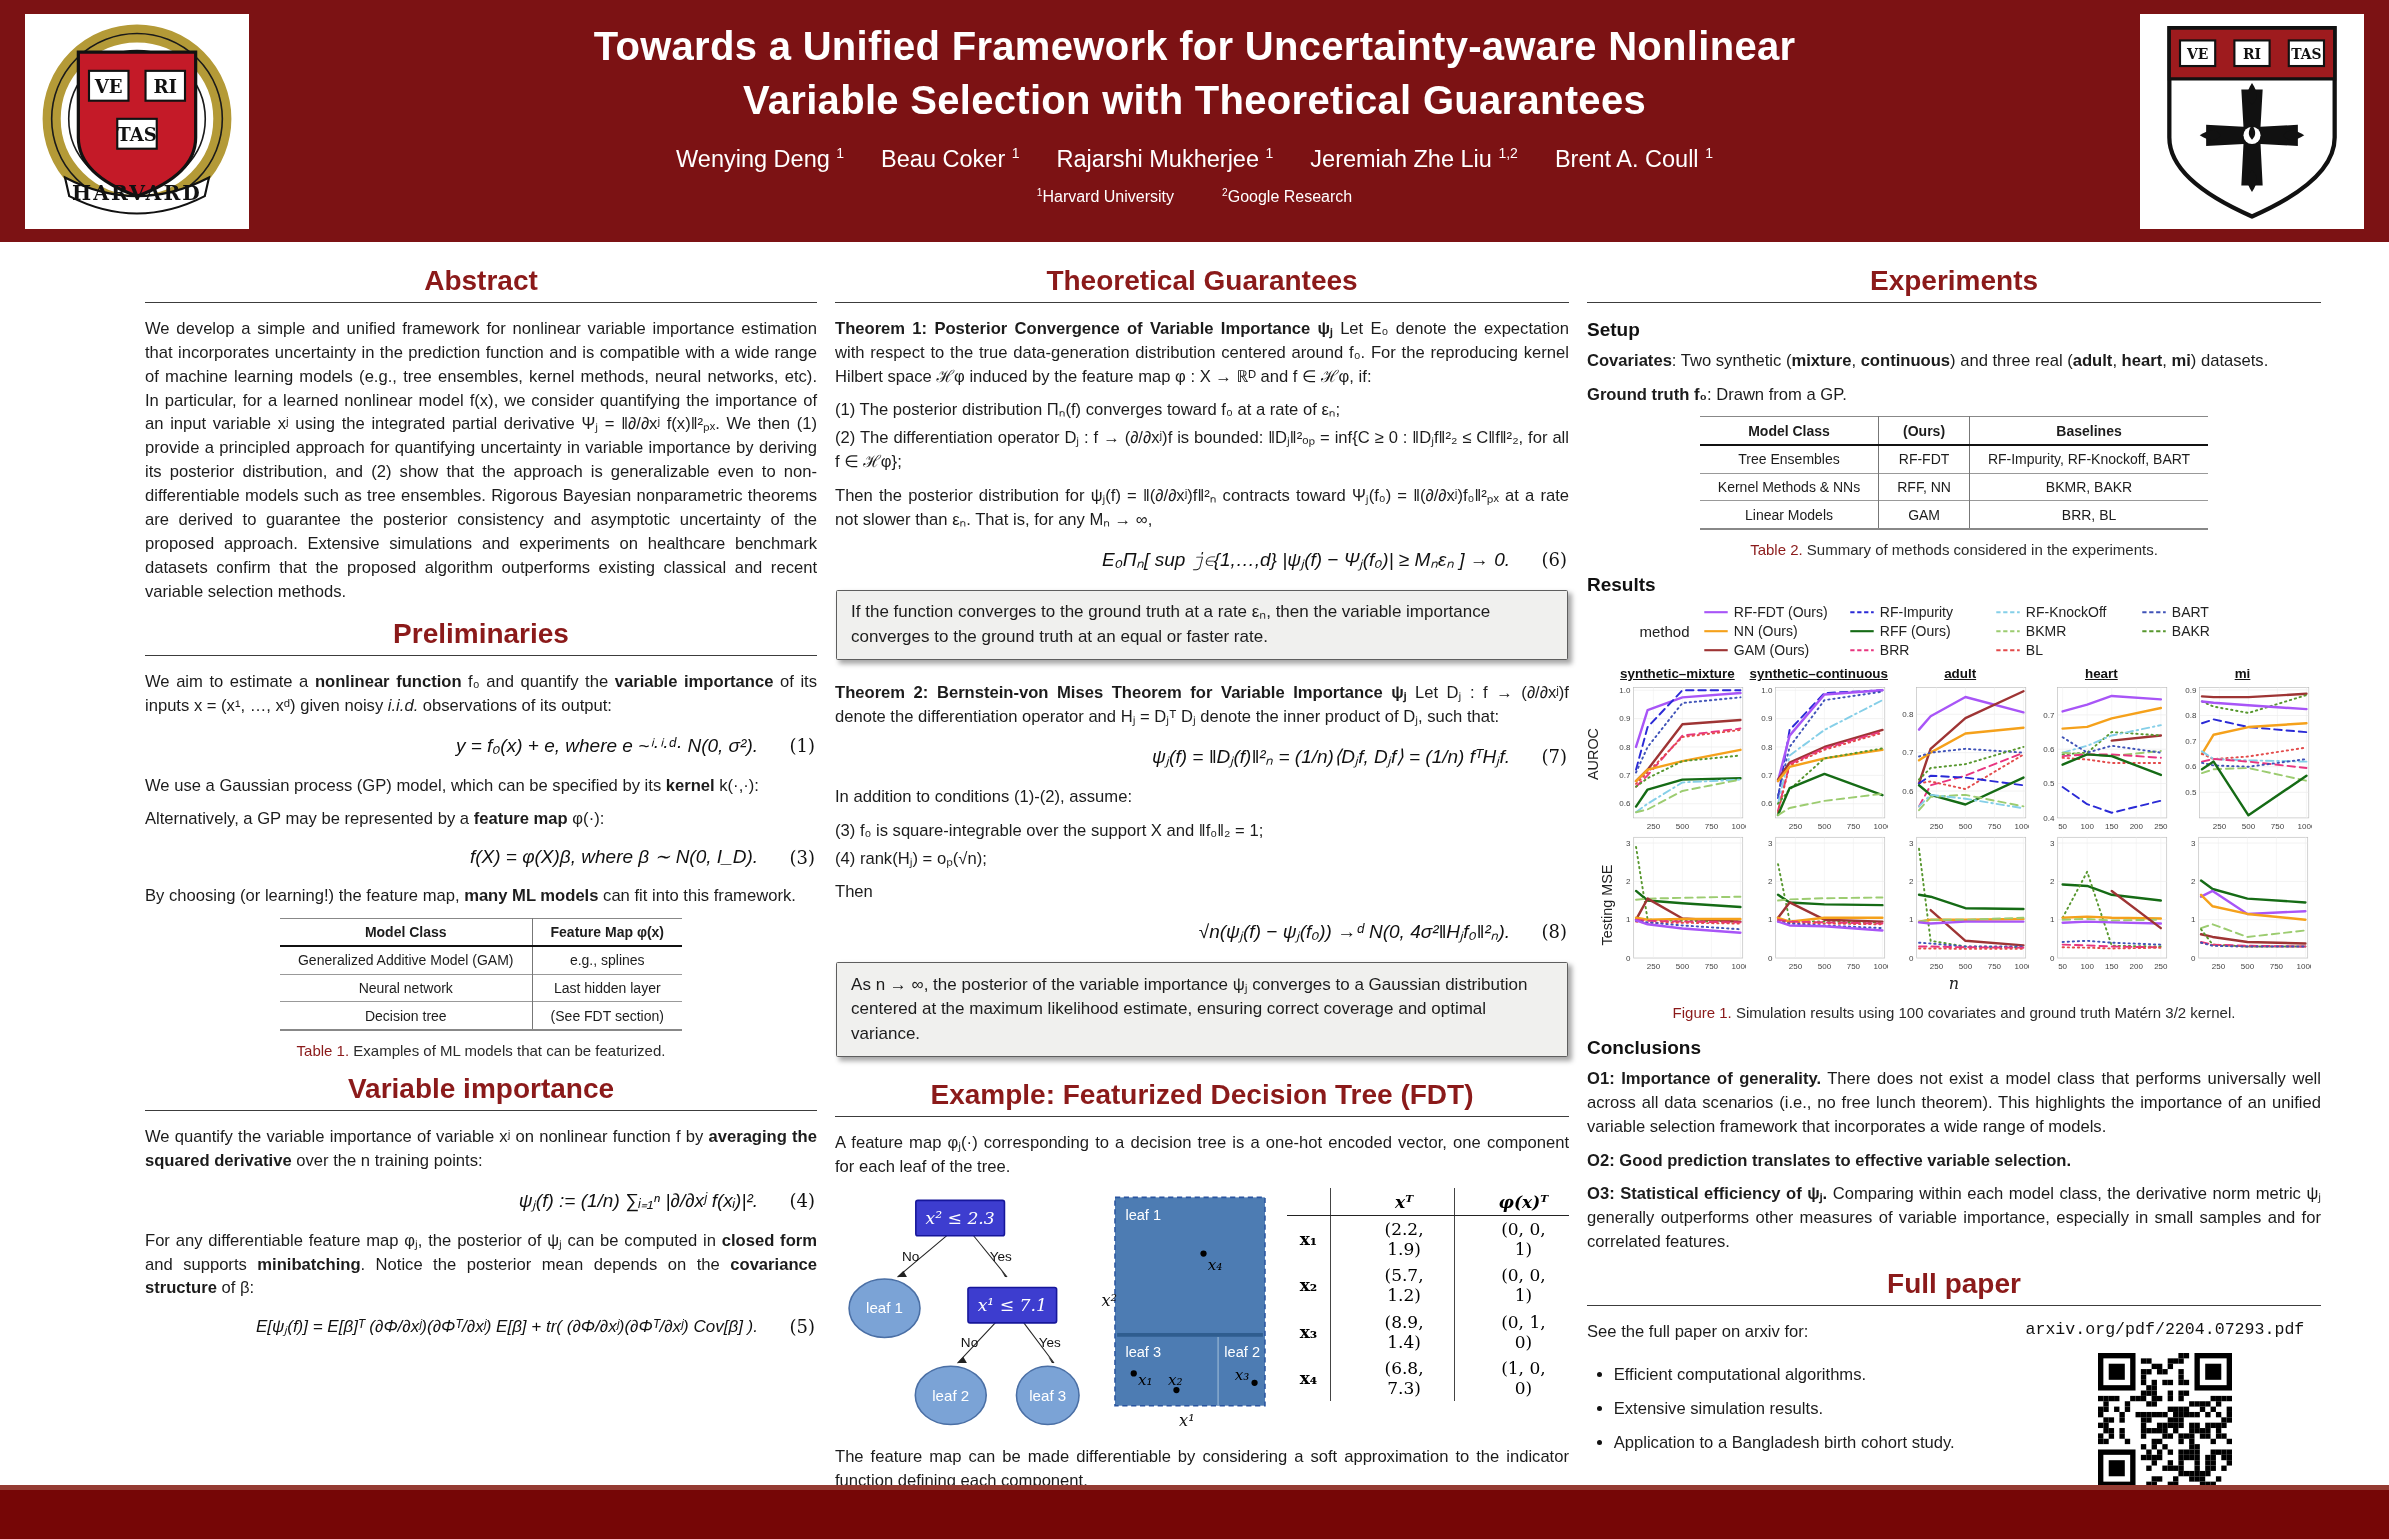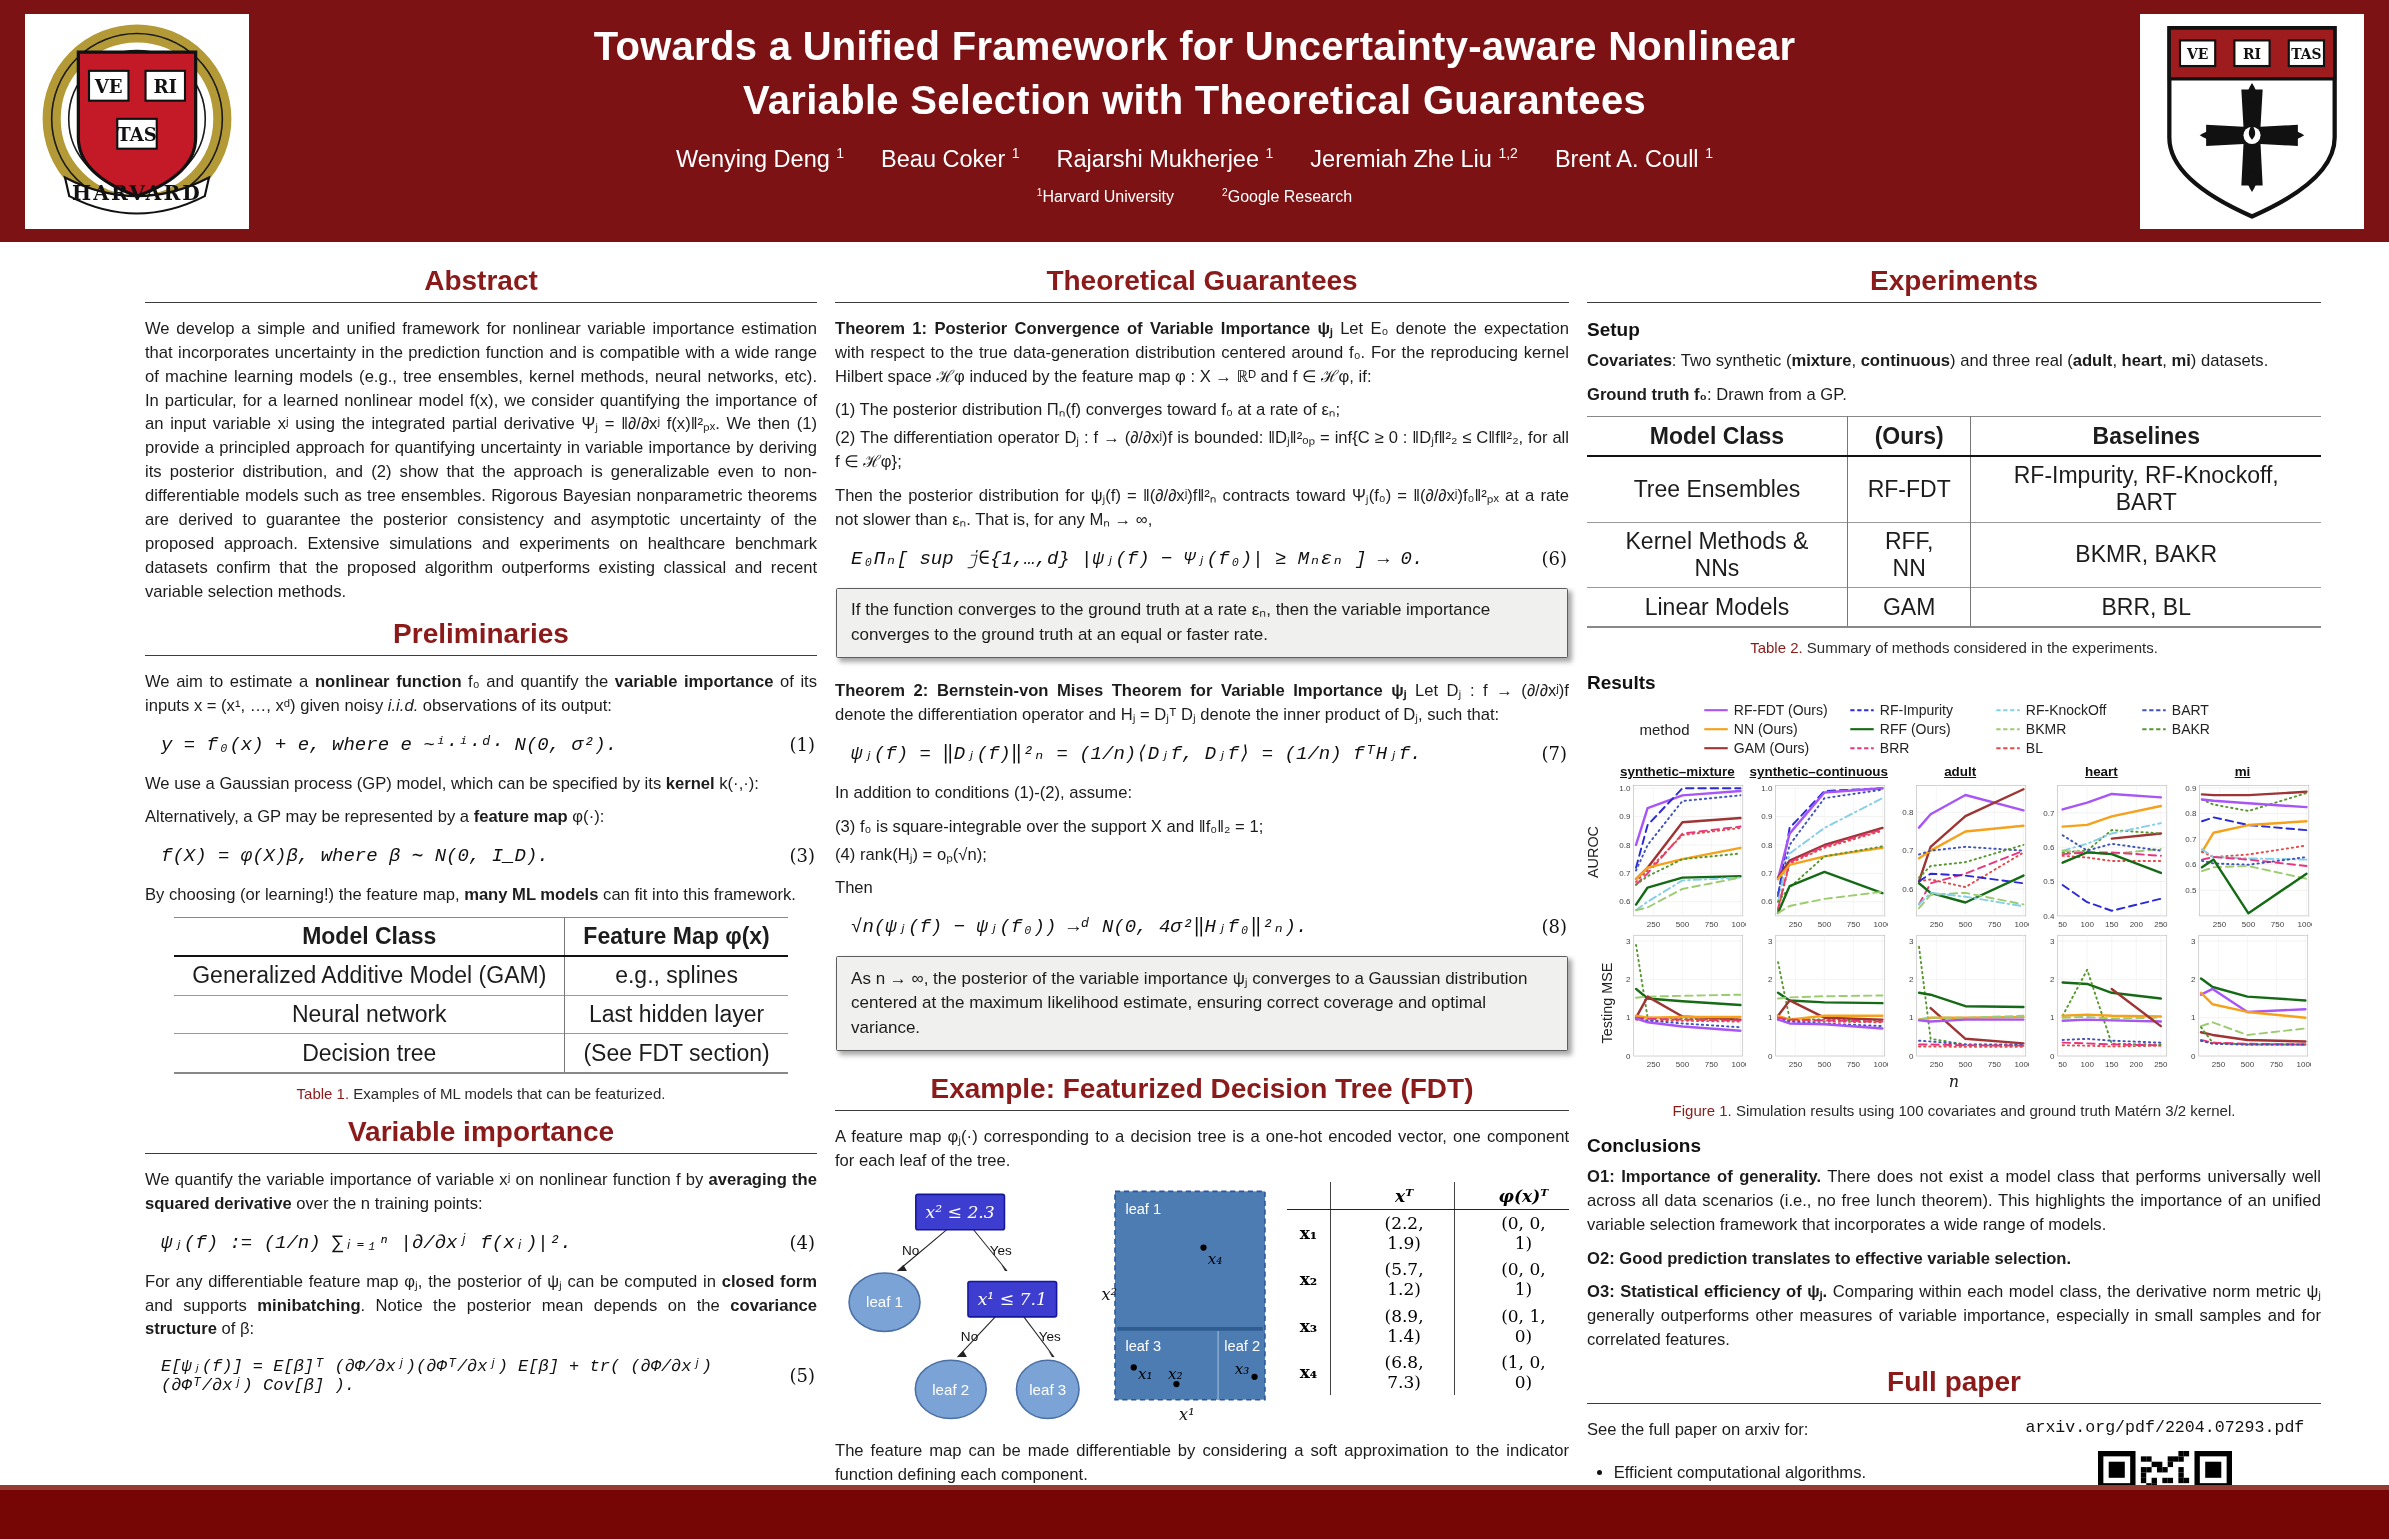--- a/index.html
+++ b/index.html
@@ -27,26 +27,26 @@
         padding:8.6px 24.6px 0 145px;display:grid;
         grid-template-columns:672px 734px 734px;column-gap:18px;}
   .col{min-width:0;}
 
   .sec-heading{color:#8b1a1a;font-size:28px;font-weight:700;text-align:center;margin:14px 0 5.3px 0;}
   .sec-rule{border:none;border-top:1.6px solid #3c3c3c;margin:0 0 14px 0;}
   .sub-heading{font-size:19px;font-weight:700;color:#111;margin:16px 0 8.6px 0;}
 
   .para{font-size:16.6px;line-height:1.44;color:#1c1c1c;text-align:justify;margin:0 0 9.6px 0;}
   .eq-row{position:relative;margin:14px 0 16px 0;}
-  .eq{font-family:Liberation Mono, monospace;font-style:italic;font-size:19px;color:#111;text-align:left;padding:0 59px 0 16px;}
+  .eq{font-family:Liberation Sans, sans-serif;font-style:italic;font-size:19px;color:#111;text-align:right;padding:0 59px 0 16px;}
   .eq-num{position:absolute;right:2.1px;top:50%;transform:translateY(-50%);font-family:"DejaVu Serif",serif;font-style:normal;font-size:18px;color:#111;}
 
   
   .data-table{display:flex;justify-content:center;}
-  .data-table table{border-collapse:collapse;font-size:23px;color:#1c1c1c;
+  .data-table table{border-collapse:collapse;font-size:14px;color:#1c1c1c;
       border-top:1.1px solid #888;border-bottom:2.1px double #888;}
   .data-table th{font-weight:700;padding:5.3px 18px;border-bottom:2.7px solid #111;}
   .data-table td{padding:5.3px 18px;text-align:center;border-top:0.8px solid #999;}
   .data-table th + th, .data-table td + td{border-left:1.1px solid #777;}
   .caption{font-size:15px;color:#2b2b2b;text-align:center;margin:10.7px 0 3.2px 0;}
   .caption .cap-label{color:#8b1a1a;}
 
   
   .callout{background:#f0f0ee;border:1.9px solid #5e5e5e;border-radius:1.6px;
            box-shadow:3.2px 3.7px 4.8px rgba(0,0,0,0.35);

